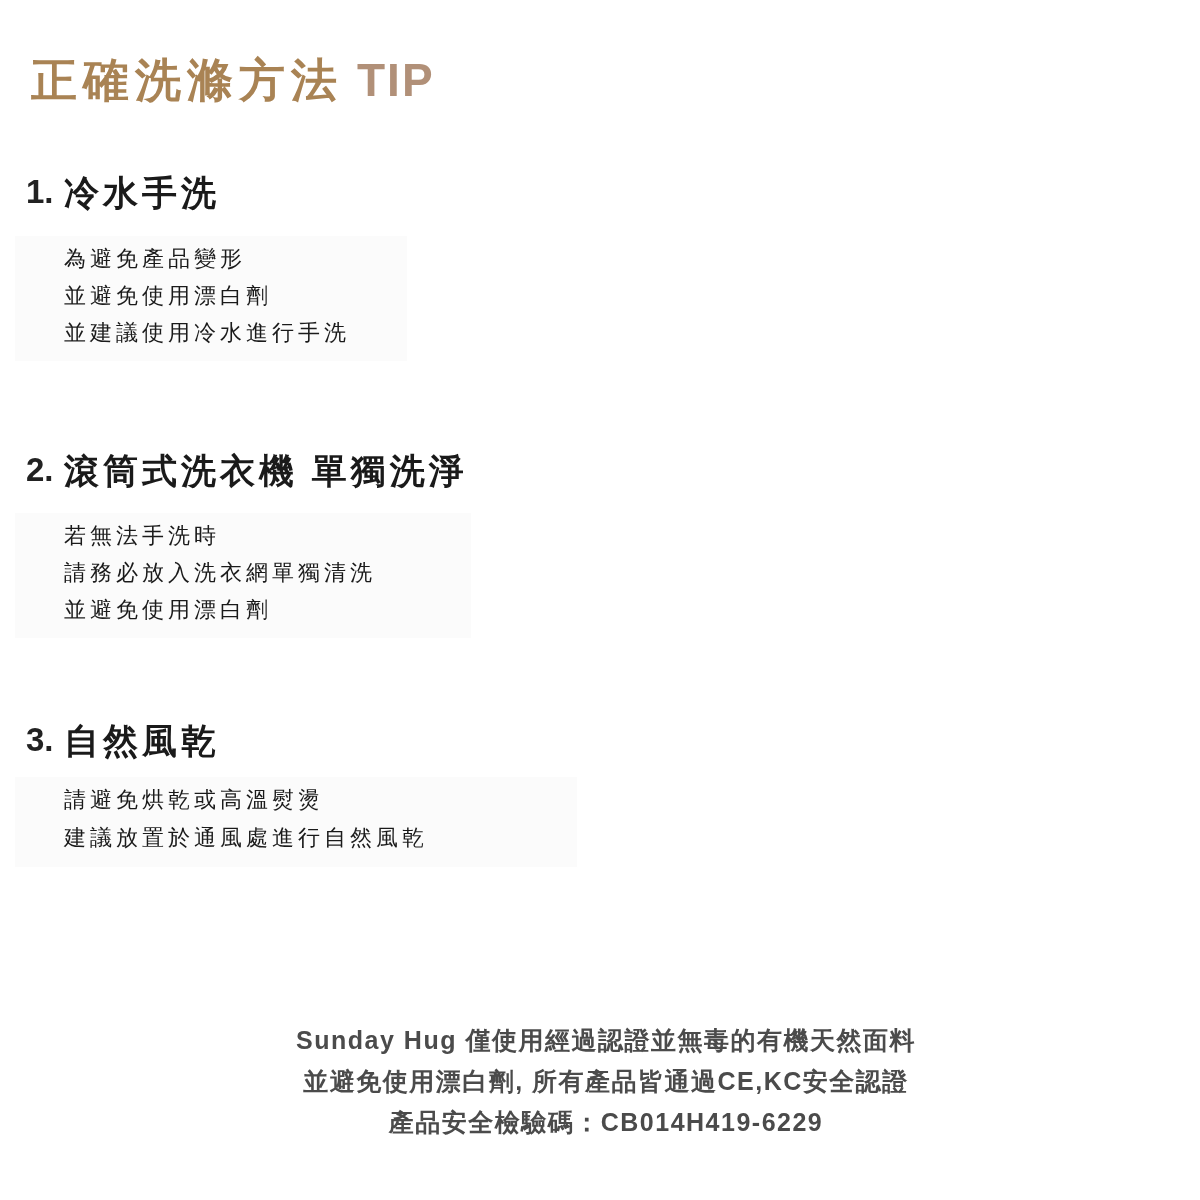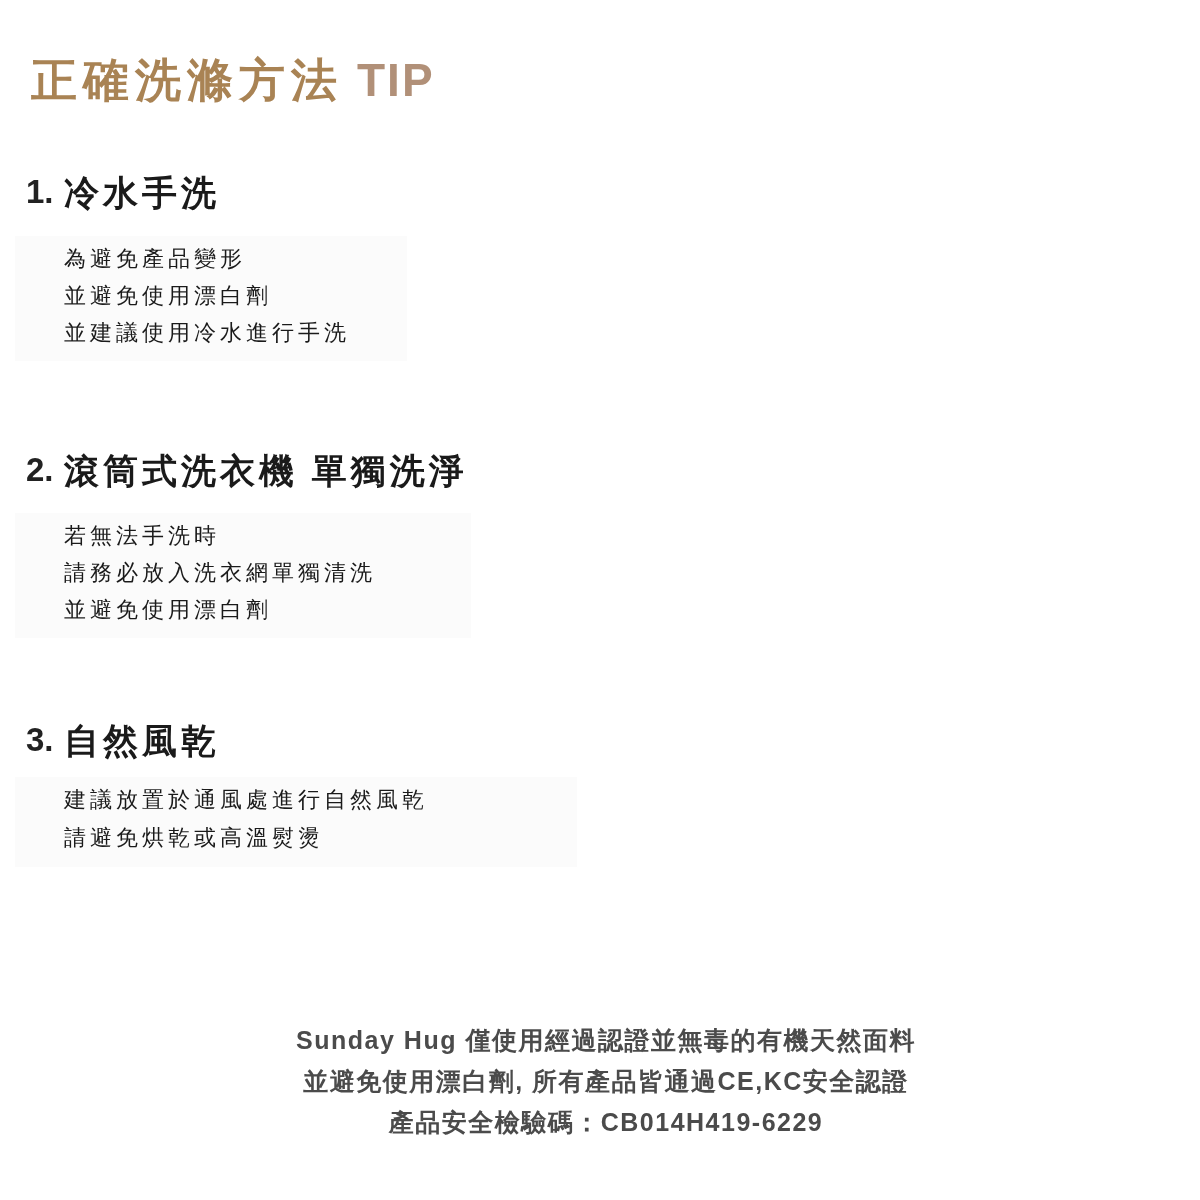--- a/index.html
+++ b/index.html
@@ -114,22 +114,22 @@
     <div>若無法手洗時</div>
     <div>請務必放入洗衣網單獨清洗</div>
     <div>並避免使用漂白劑</div>
   </div>
 
   <div class="sec-head" id="head-3">
     <span class="sec-num">3.</span>
     <span class="sec-title">自然風乾</span>
   </div>
   <div class="body-block" id="body-3">
+    <div>請避免烘乾或高溫熨燙</div>
     <div>建議放置於通風處進行自然風乾</div>
-    <div>請避免烘乾或高溫熨燙</div>
   </div>
 
   <div class="footer">
     <div>Sunday Hug 僅使用經過認證並無毒的有機天然面料</div>
     <div>並避免使用漂白劑, 所有產品皆通過CE,KC安全認證</div>
     <div>產品安全檢驗碼：CB014H419-6229</div>
   </div>
 
 </div>
 

